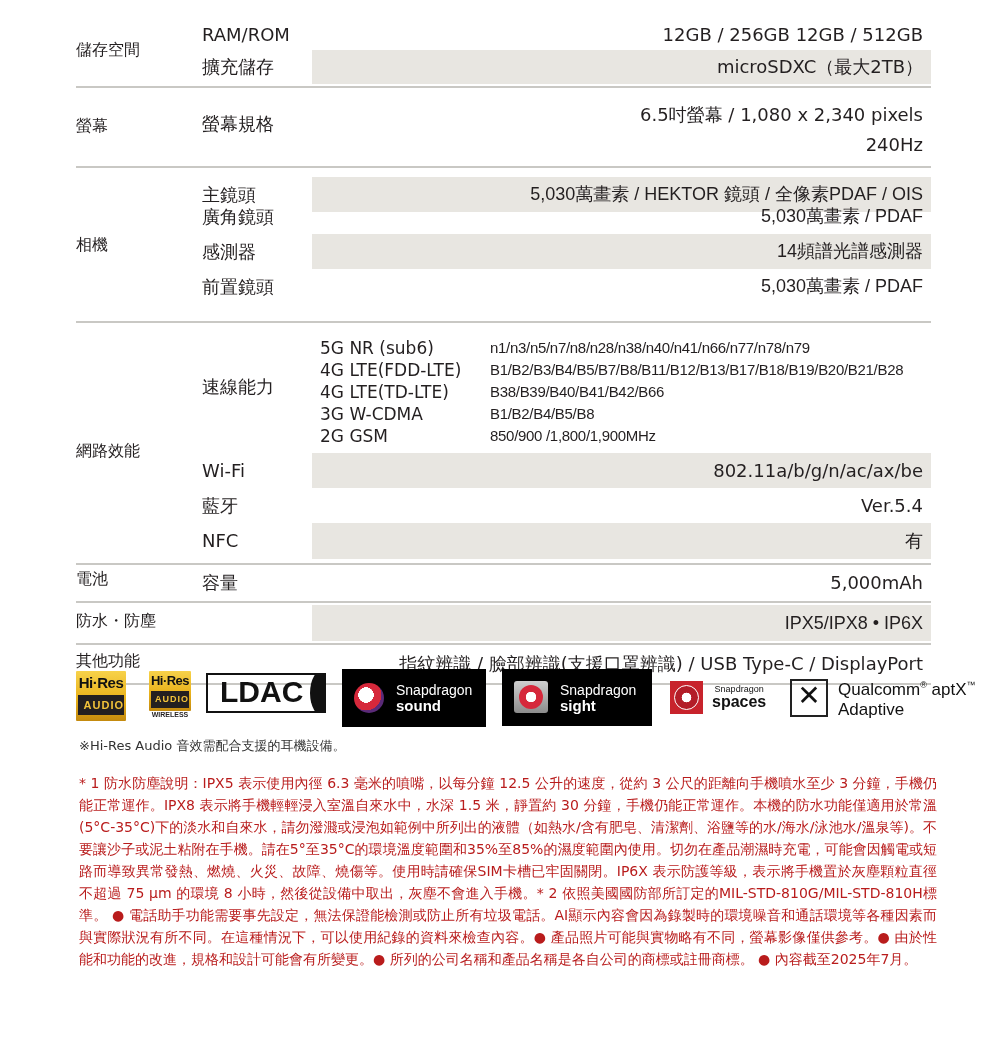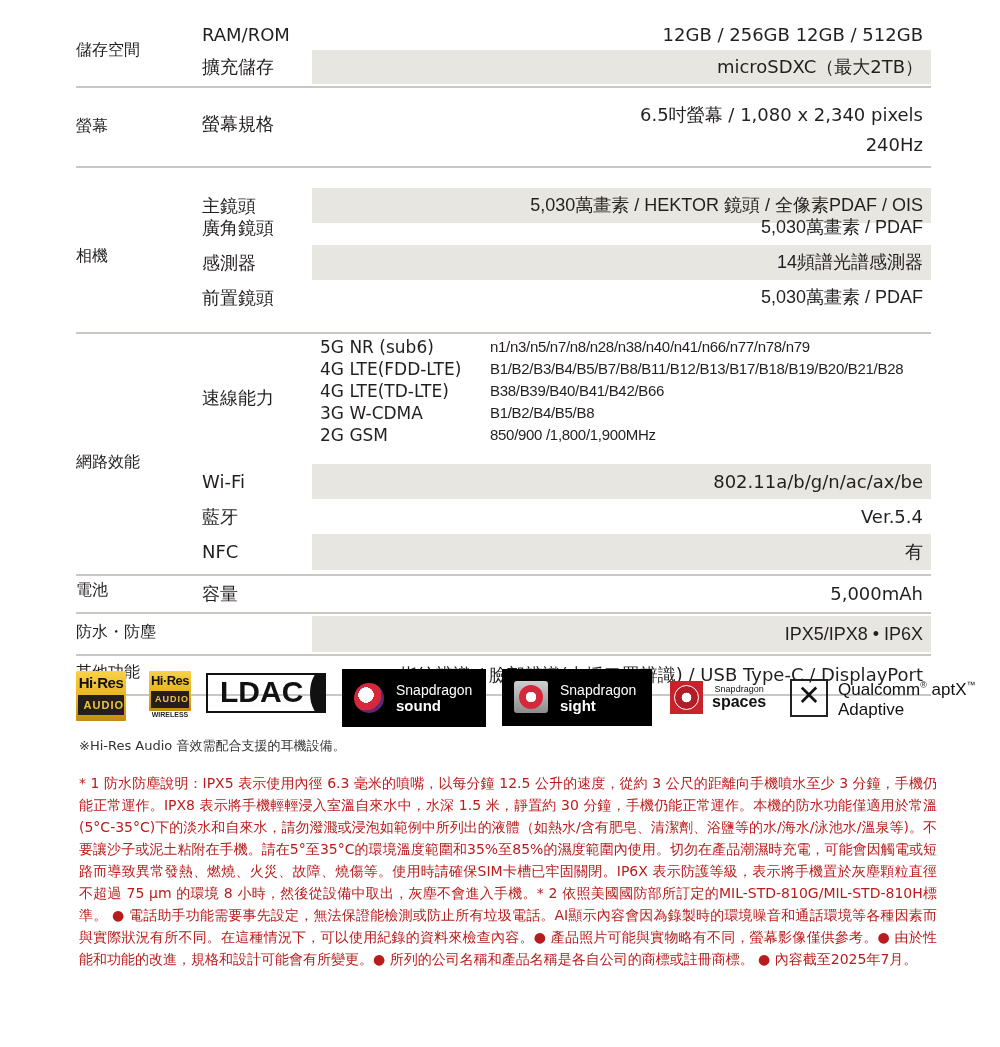--- a/index.html
+++ b/index.html
@@ -17,21 +17,21 @@
   .row { position: relative; display: flex; align-items: flex-start; }
   .row .label {
     position: absolute; left: 126px; font-size: 18px; color: #231f20; white-space: nowrap;
   }
   .row .value {
     margin-left: 236px; flex: 1; font-size: 18px; padding: 0 8px; box-sizing: border-box;
     white-space: nowrap; color: #231f20; text-align: right;
   }
   .shaded { background: #e8e6e1; }
   .cond { font-family: "Liberation Sans", sans-serif; }
-  .bands { margin-left: 236px; padding: 2px 8px 6px 8px; font-size: 17px; }
+  .bands { margin-left: 236px; padding: 14px 8px 6px 8px; font-size: 17px; }
   .band-row { display: flex; height: 22px; line-height: 22px; }
   .band-name { width: 170px; font-size: 17px; white-space: nowrap; }
   .band-val { font-size: 15px; white-space: nowrap; letter-spacing: -0.3px; font-family: "Liberation Sans", sans-serif; }
 
   .logos { position: absolute; left: 76px; top: 667px; width: 880px; height: 60px; }
   .logo { position: absolute; box-sizing: border-box; }
   .hires { background: linear-gradient(180deg,#f7d24a 0%,#e9b21b 55%,#c48a0e 100%); border-radius: 1px; }
   .hires .top { font-family: "Liberation Sans", sans-serif; font-weight: bold; color: #111; text-align: center; letter-spacing: -0.5px; }
   .hires .bot { background: #231f20; color: #f2c23a; text-align: right; font-family: Liberation Sans, sans-serif; font-weight: bold; letter-spacing: 1px; }
   .ldac { border: 2px solid #111; font-family: "Liberation Sans", sans-serif; font-weight: bold; font-size: 30px; text-align: left; padding-left: 12px; line-height: 34px; color: #111; overflow: hidden; }
@@ -76,21 +76,21 @@
       <span class="label" style="top:24px;">螢幕規格</span>
       <div class="value" style="line-height:30px;">
         <div>6.5吋螢幕 / 1,080 x 2,340 pixels</div>
         <div>240Hz</div>
       </div>
     </div>
   </div>
 
   <div class="section" style="height:144px;">
     <div class="section-title" style="top:58px;">相機</div>
-    <div class="row" style="height:22px;line-height:35px;margin-top:20px;">
+    <div class="row" style="height:22px;line-height:35px;margin-top:9px;">
       <span class="label">主鏡頭</span>
       <span class="value shaded cond">5,030萬畫素 / HEKTOR 鏡頭 / 全像素PDAF / OIS</span>
     </div>
     <div class="row" style="height:35px;line-height:35px;">
       <span class="label">廣角鏡頭</span>
       <span class="value cond">5,030萬畫素 / PDAF</span>
     </div>
     <div class="row" style="height:35px;line-height:35px;">
       <span class="label">感測器</span>
       <span class="value shaded cond">14頻譜光譜感測器</span>

